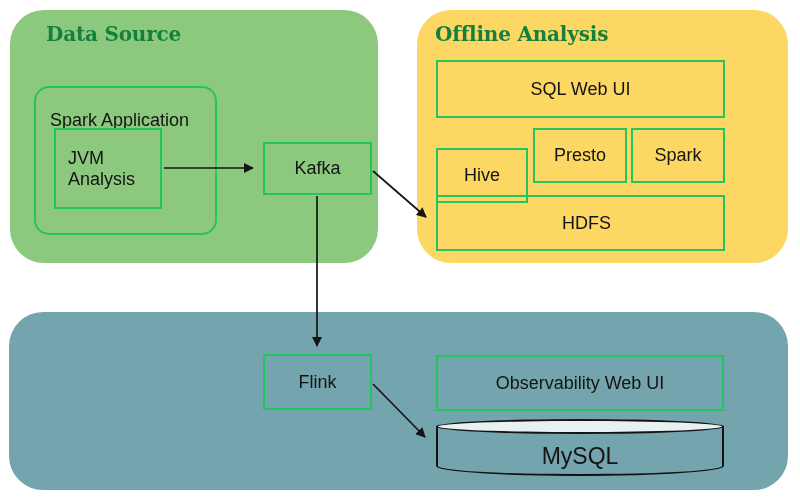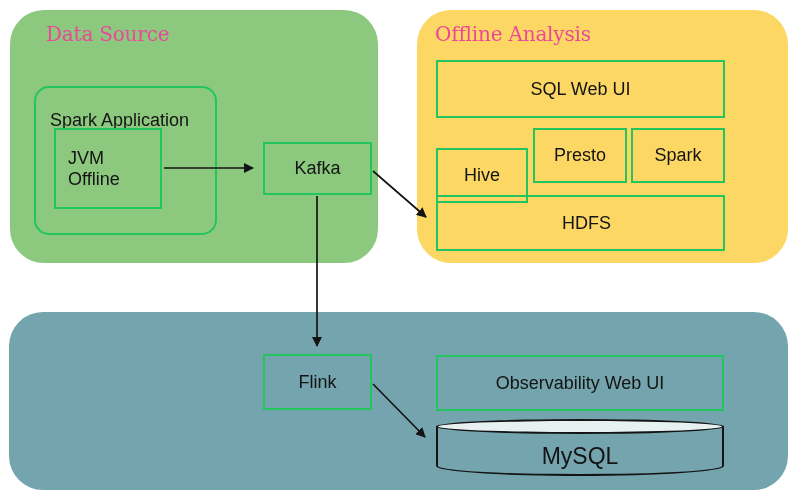--- a/index.html
+++ b/index.html
@@ -12,23 +12,23 @@
   }
   #canvas { position: absolute; left: 0; top: 0; width: 800px; height: 504px; }
 
   .section {
     position: absolute;
     border-radius: 34px;
   }
   .section-title {
     position: absolute;
     font-family: "DejaVu Serif", serif;
-    font-weight: normal;
+    font-weight: bold;
     font-size: 20px;
-    color: #ec4899;
+    color: #15803d;
     letter-spacing: -0.2px;
     white-space: nowrap;
   }
   #sec-data-source   { left: 10px;  top: 10px;  width: 368px; height: 253px; }
   #sec-offline       { left: 417px; top: 10px;  width: 371px; height: 253px; }
   #sec-realtime      { left: 9px;   top: 312px; width: 779px; height: 178px; }
 
   #title-data-source { left: 46px;  top: 22px; }
   #title-offline     { left: 435px; top: 22px; }
   #title-realtime    { left: 31px;  top: 327px; }
@@ -98,21 +98,21 @@
   <div class="section" id="sec-offline" style="background: rgb(252, 215, 100);"></div>
   <div class="section" id="sec-realtime" style="background: rgb(116, 165, 174);"></div>
 
   <div class="section-title" id="title-data-source">Data Source</div>
   <div class="section-title" id="title-offline">Offline Analysis</div>
 
   <div class="node" id="node-spark-app">
     <span>Spark Application</span>
   </div>
   <div class="node left-align" id="node-jvm-profiler">
-    <span>JVM Offline</span>
+    <span>JVM Analysis</span>
   </div>
   <div class="node" id="node-kafka">
     <span>Kafka</span>
   </div>
 
   <div class="node" id="node-sql-web-ui">
     <span>SQL Web UI</span>
   </div>
   <div class="node" id="node-hive">
     <span>Hive</span>

